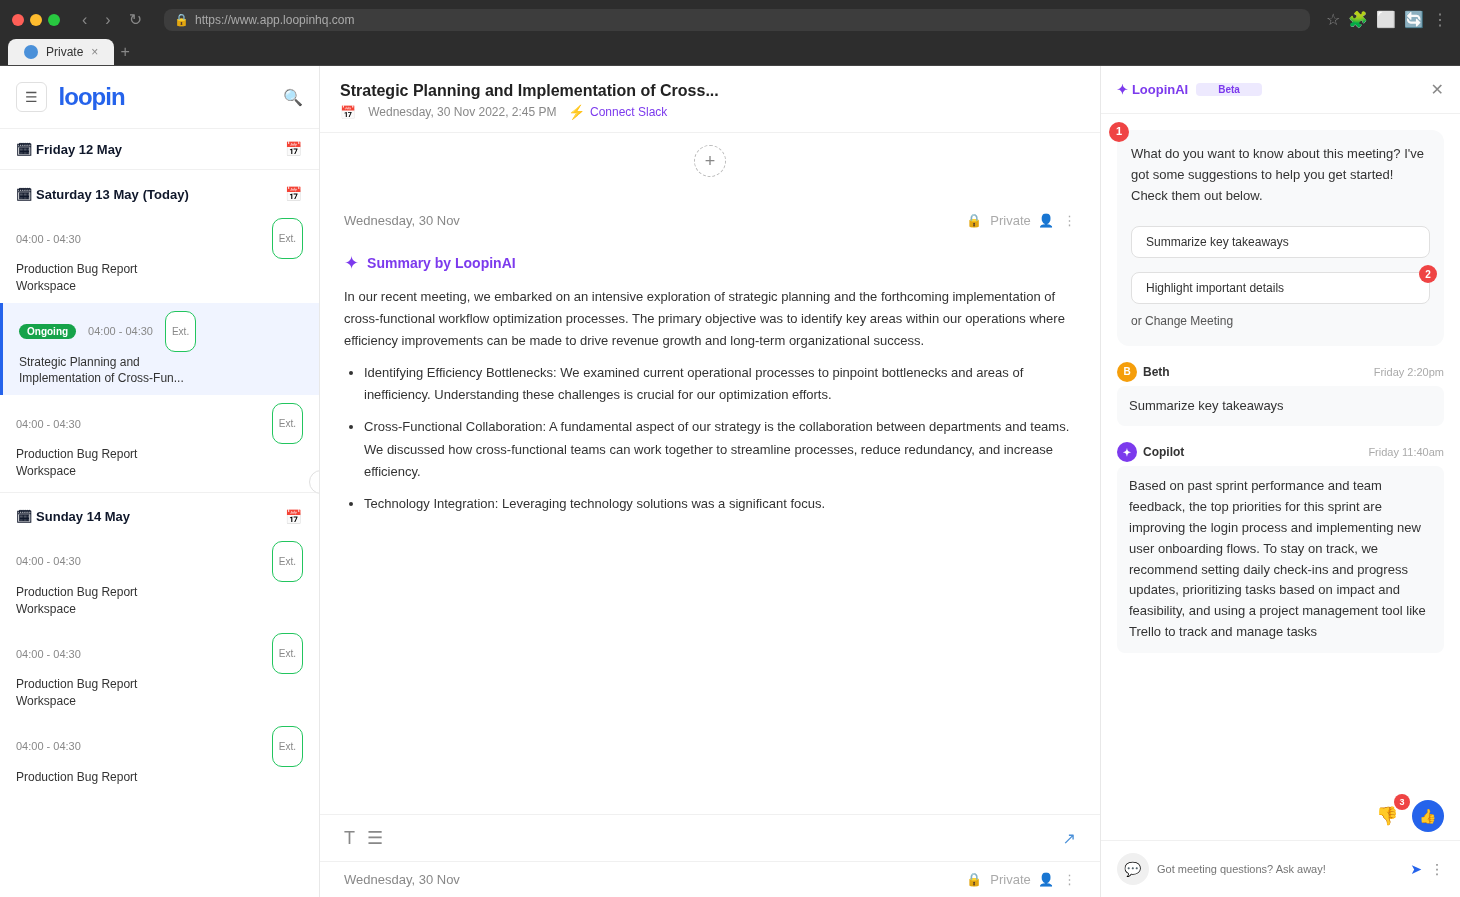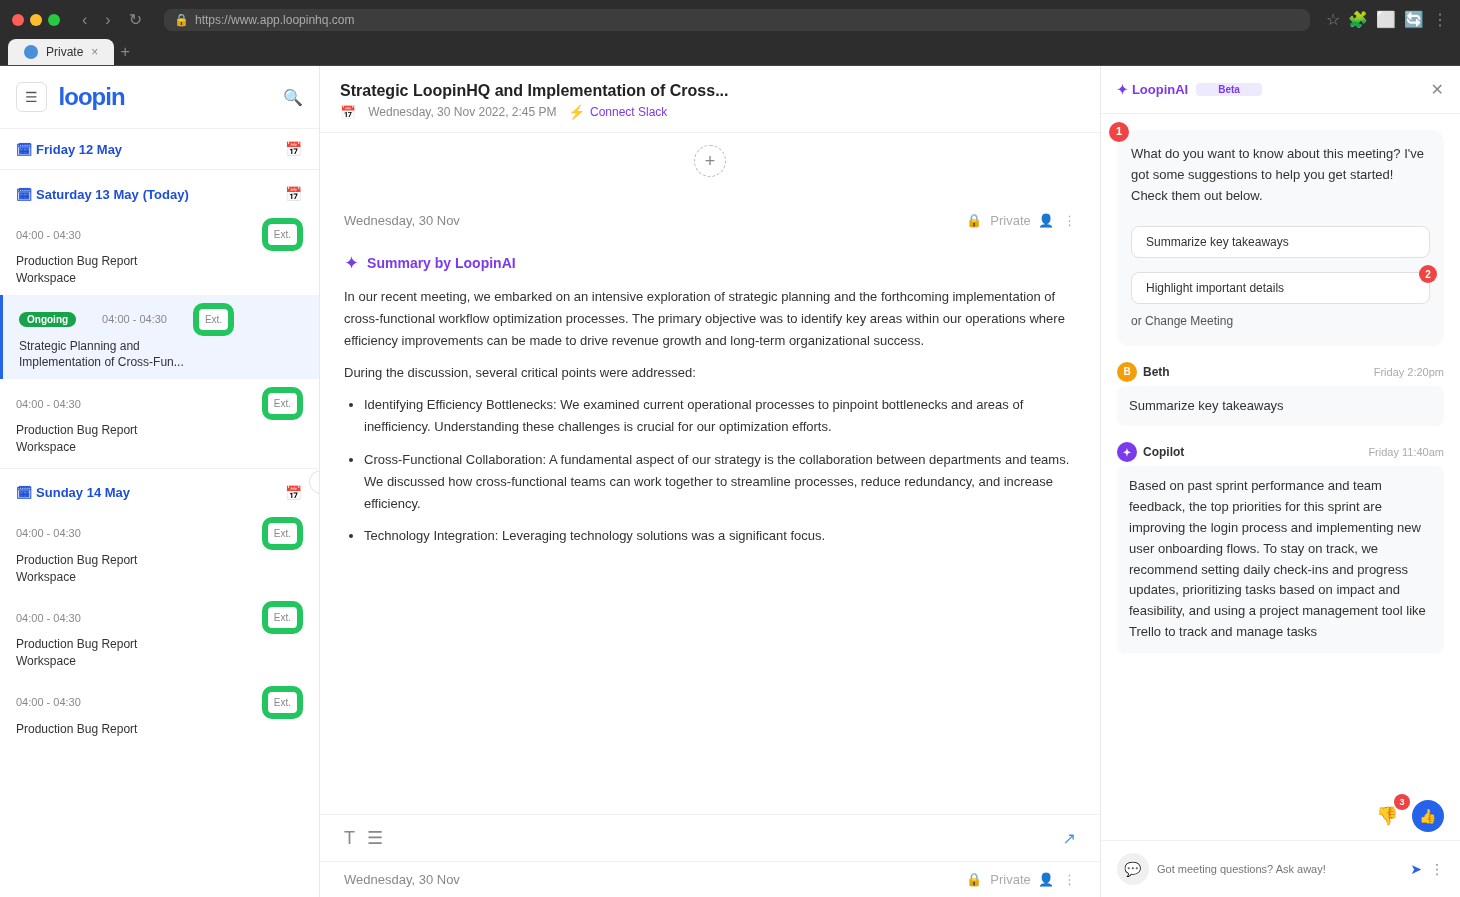--- a/index.html
+++ b/index.html
@@ -30,32 +30,32 @@
     
     .sidebar { width: 320px; background: #fff; border-right: 1px solid #e8e8e8; display: flex; flex-direction: column; overflow-y: auto; }
     .sidebar-header { display: flex; align-items: center; justify-content: space-between; padding: 16px; border-bottom: 1px solid #f0f0f0; }
     .sidebar-header-left { display: flex; align-items: center; gap: 12px; }
     .hamburger-btn { background: none; border: 1px solid #e0e0e0; border-radius: 6px; padding: 6px 8px; cursor: pointer; color: #555; font-size: 14px; }
     .loopin-logo { font-size: 24px; font-weight: 700; color: #2563eb; letter-spacing: -1px; }
     .search-btn { background: none; border: none; cursor: pointer; color: #555; font-size: 16px; }
 
     .day-section { padding: 0; }
     .day-header { display: flex; align-items: center; justify-content: space-between; padding: 12px 16px 8px; }
-    .day-title { font-size: 13px; font-weight: 600; color: #1d4ed8; display: flex; align-items: center; gap: 4px; }
+    .day-title { font-size: 13px; font-weight: 600; color: #0f172a; display: flex; align-items: center; gap: 4px; }
     .cal-icon-btn { background: none; border: none; cursor: pointer; color: #888; font-size: 14px; }
     .empty-day { text-align: center; color: #aaa; font-size: 12px; padding: 8px 16px 12px; }
 
     .meeting-item { padding: 8px 16px; cursor: pointer; }
     .meeting-time-row { display: flex; align-items: center; justify-content: space-between; margin-bottom: 2px; }
     .meeting-time { font-size: 11px; color: #888; }
-    .ext-badge { font-size: 10px; border: 6px solid #22c55e; border-radius: 10px; padding: 5px 6px; color: #888; background: #fff; cursor: pointer; }
+    .ext-badge { font-size: 10px; border: 1px solid #22c55e; border-radius: 10px; padding: 14px 6px; color: #888; background: #fff; cursor: pointer; }
     .meeting-title { font-size: 12px; color: #333; font-weight: 500; line-height: 1.4; }
 
     .ongoing-badge { background: #16a34a; color: #fff; font-size: 10px; border-radius: 10px; padding: 2px 8px; font-weight: 600; }
-    .ongoing-row { display: flex; align-items: center; gap: 26px; margin-bottom: 2px; }
+    .ongoing-row { display: flex; align-items: center; gap: 12px; margin-bottom: 2px; }
     .ongoing-time { font-size: 11px; color: #888; }
 
     .active-meeting { border-left: 3px solid #2563eb; background: #f0f4ff; }
 
     .sidebar-divider { height: 1px; background: #f0f0f0; margin: 4px 0; }
 
     
     .collapse-btn { position: absolute; right: -14px; top: 50%; transform: translateY(-50%); background: #fff; border: 1px solid #e0e0e0; border-radius: 50%; width: 24px; height: 24px; display: flex; align-items: center; justify-content: center; cursor: pointer; font-size: 10px; color: #666; z-index: 10; }
     .sidebar-relative { position: relative; }
 
@@ -250,21 +250,21 @@
         </div>
         <div class="meeting-title">Production Bug Report</div>
       </div>
     </div>
 
     <div class="collapse-btn">‹</div>
   </div>
 
   <div class="main-content">
     <div class="main-header">
-      <div class="meeting-title-main">Strategic LoopinHQ and Implementation of Cross...</div>
+      <div class="meeting-title-main">Strategic Planning and Implementation of Cross...</div>
       <div class="meeting-meta">
         <span class="meta-cal-icon">📅</span>
         <span>Wednesday, 30 Nov 2022, 2:45 PM</span>
         <button class="connect-slack-btn">
           <span class="slack-icon">⚡</span>
           <span>Connect Slack</span>
         </button>
       </div>
     </div>
 
@@ -284,21 +284,20 @@
         </div>
       </div>
 
       <div class="ai-summary-section">
         <div class="ai-summary-header">
           <span class="ai-sparkle">✦</span>
           <span class="ai-summary-title">Summary by LoopinAI</span>
         </div>
         <div class="summary-body">
           <p>In our recent meeting, we embarked on an intensive exploration of strategic planning and the forthcoming implementation of cross-functional workflow optimization processes. The primary objective was to identify key areas within our operations where efficiency improvements can be made to drive revenue growth and long-term organizational success.</p>
-          <p>During the discussion, several critical points were addressed:</p>
           <ul>
             <li>Identifying Efficiency Bottlenecks: We examined current operational processes to pinpoint bottlenecks and areas of inefficiency. Understanding these challenges is crucial for our optimization efforts.</li>
             <li>Cross-Functional Collaboration: A fundamental aspect of our strategy is the collaboration between departments and teams. We discussed how cross-functional teams can work together to streamline processes, reduce redundancy, and increase efficiency.</li>
             <li>Technology Integration: Leveraging technology solutions was a significant focus.</li>
           </ul>
         </div>
       </div>
     </div>
 
     <div class="content-footer">

